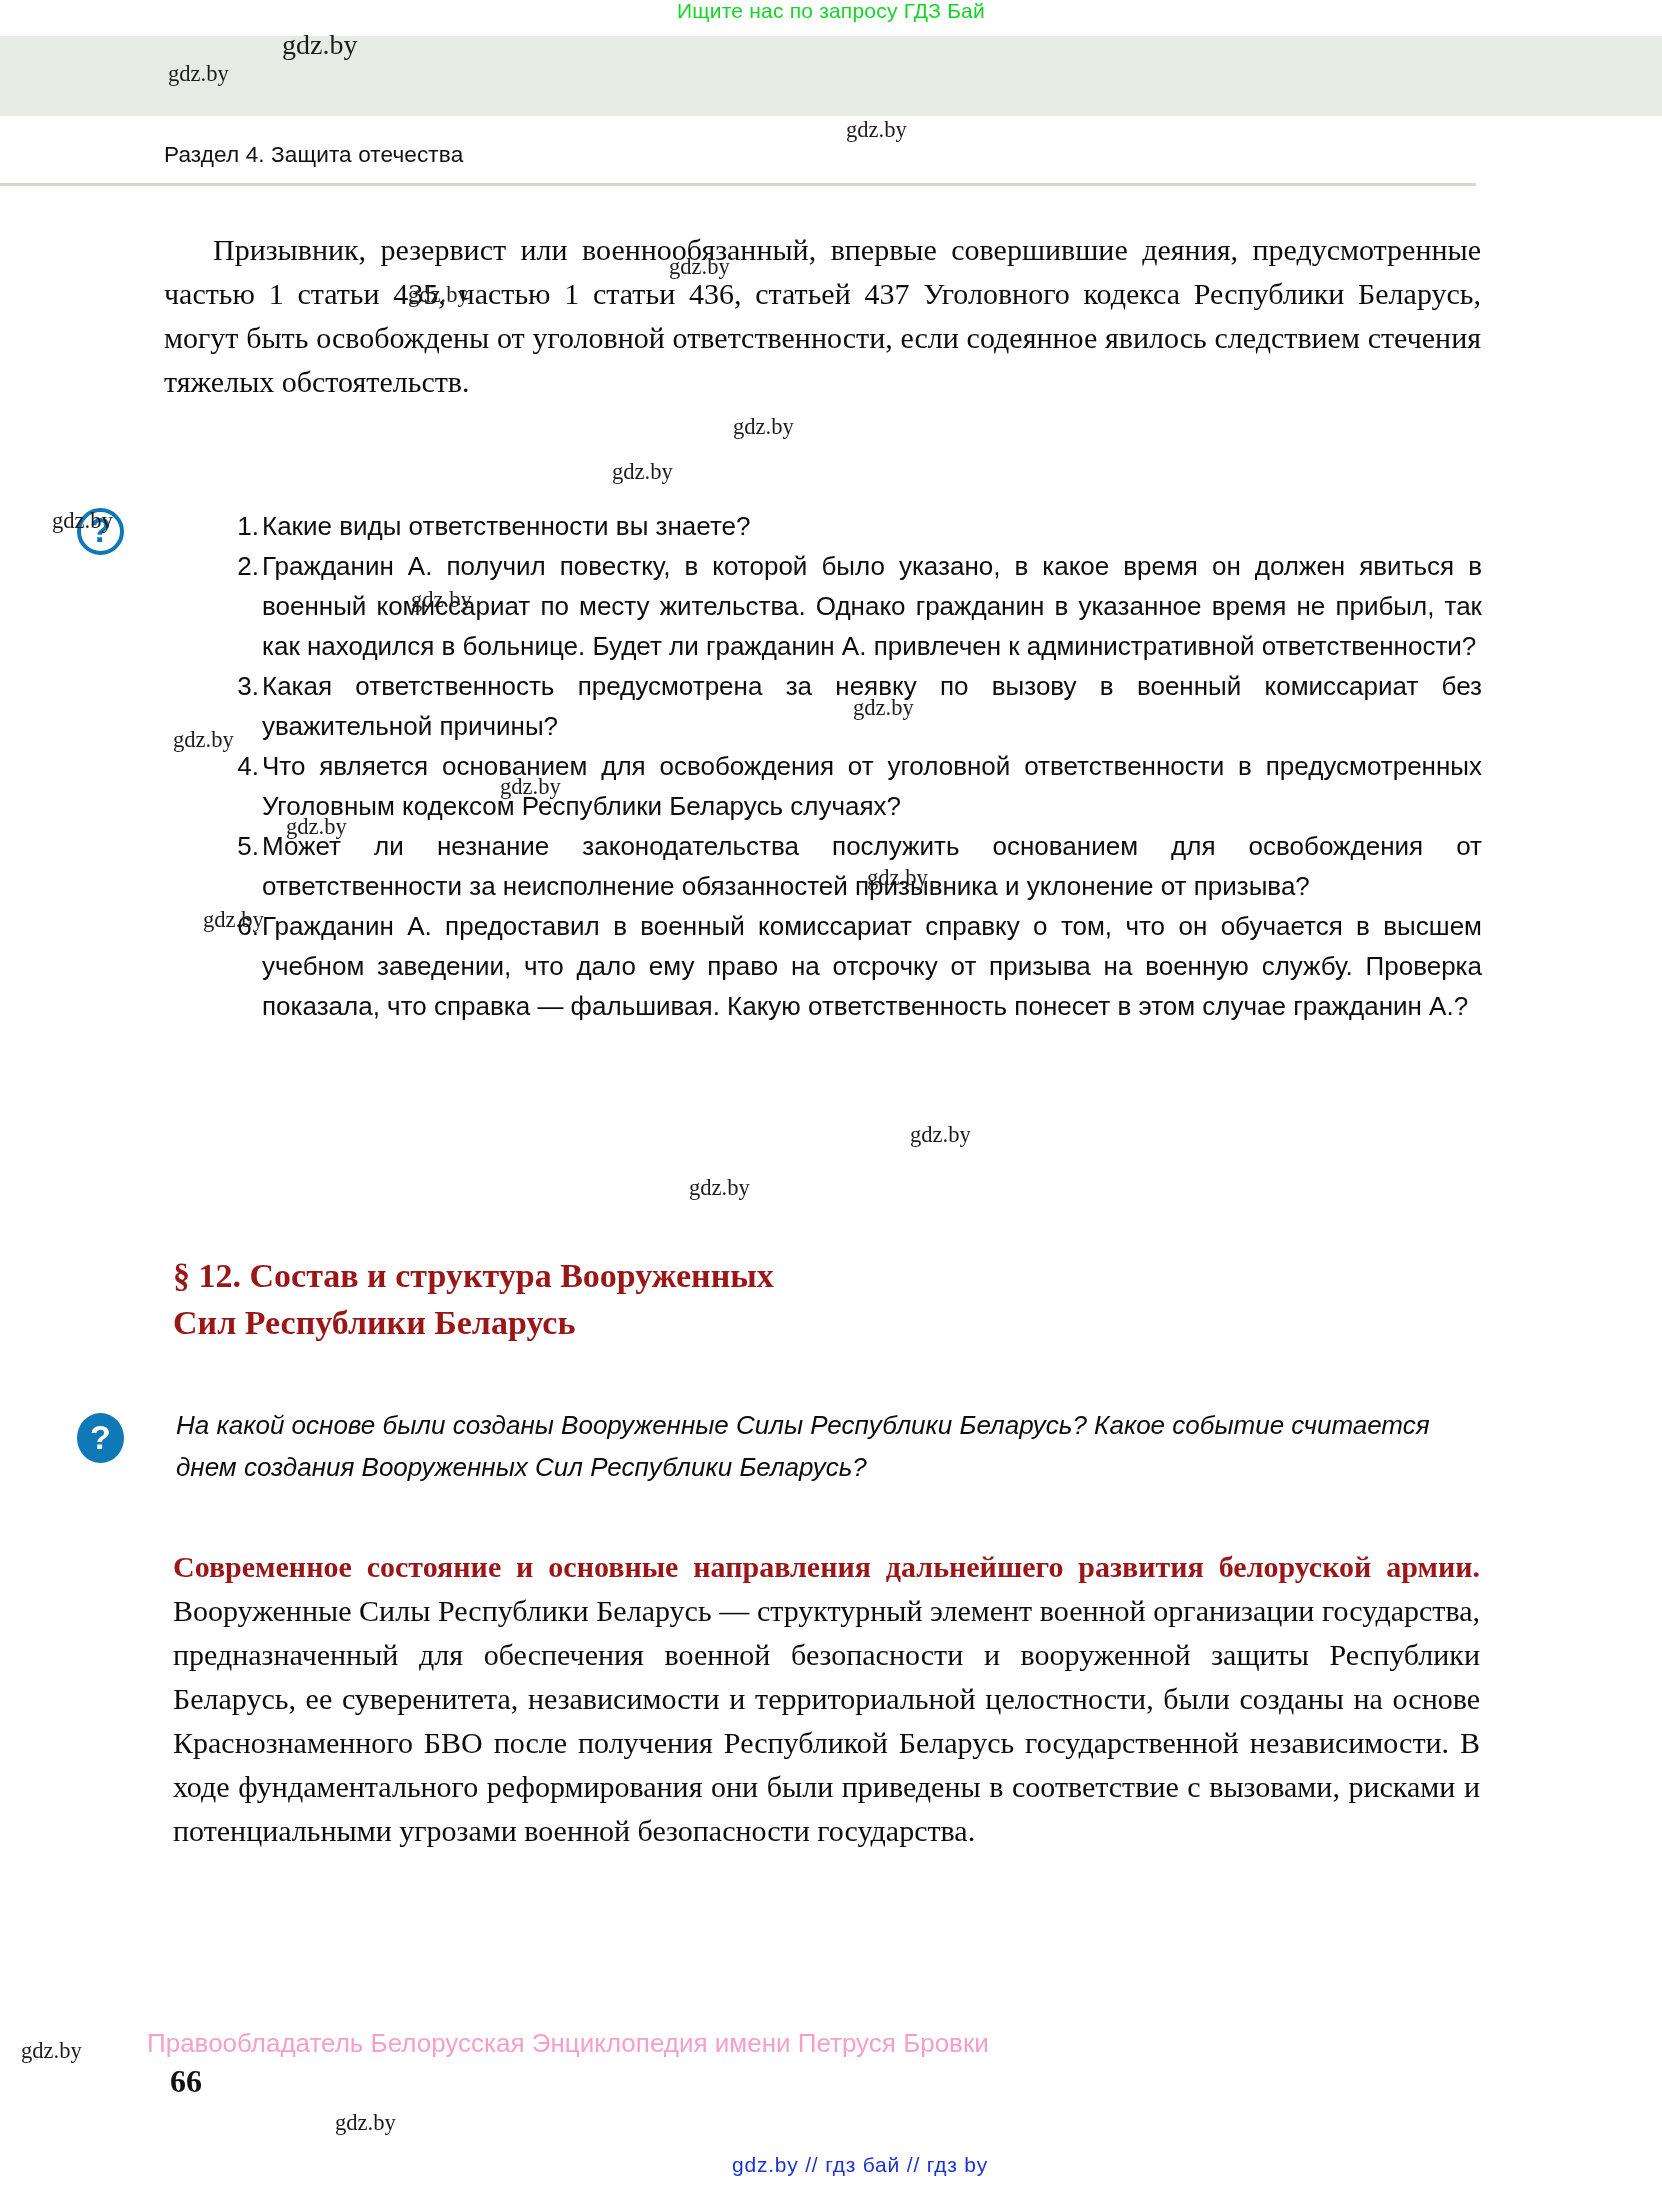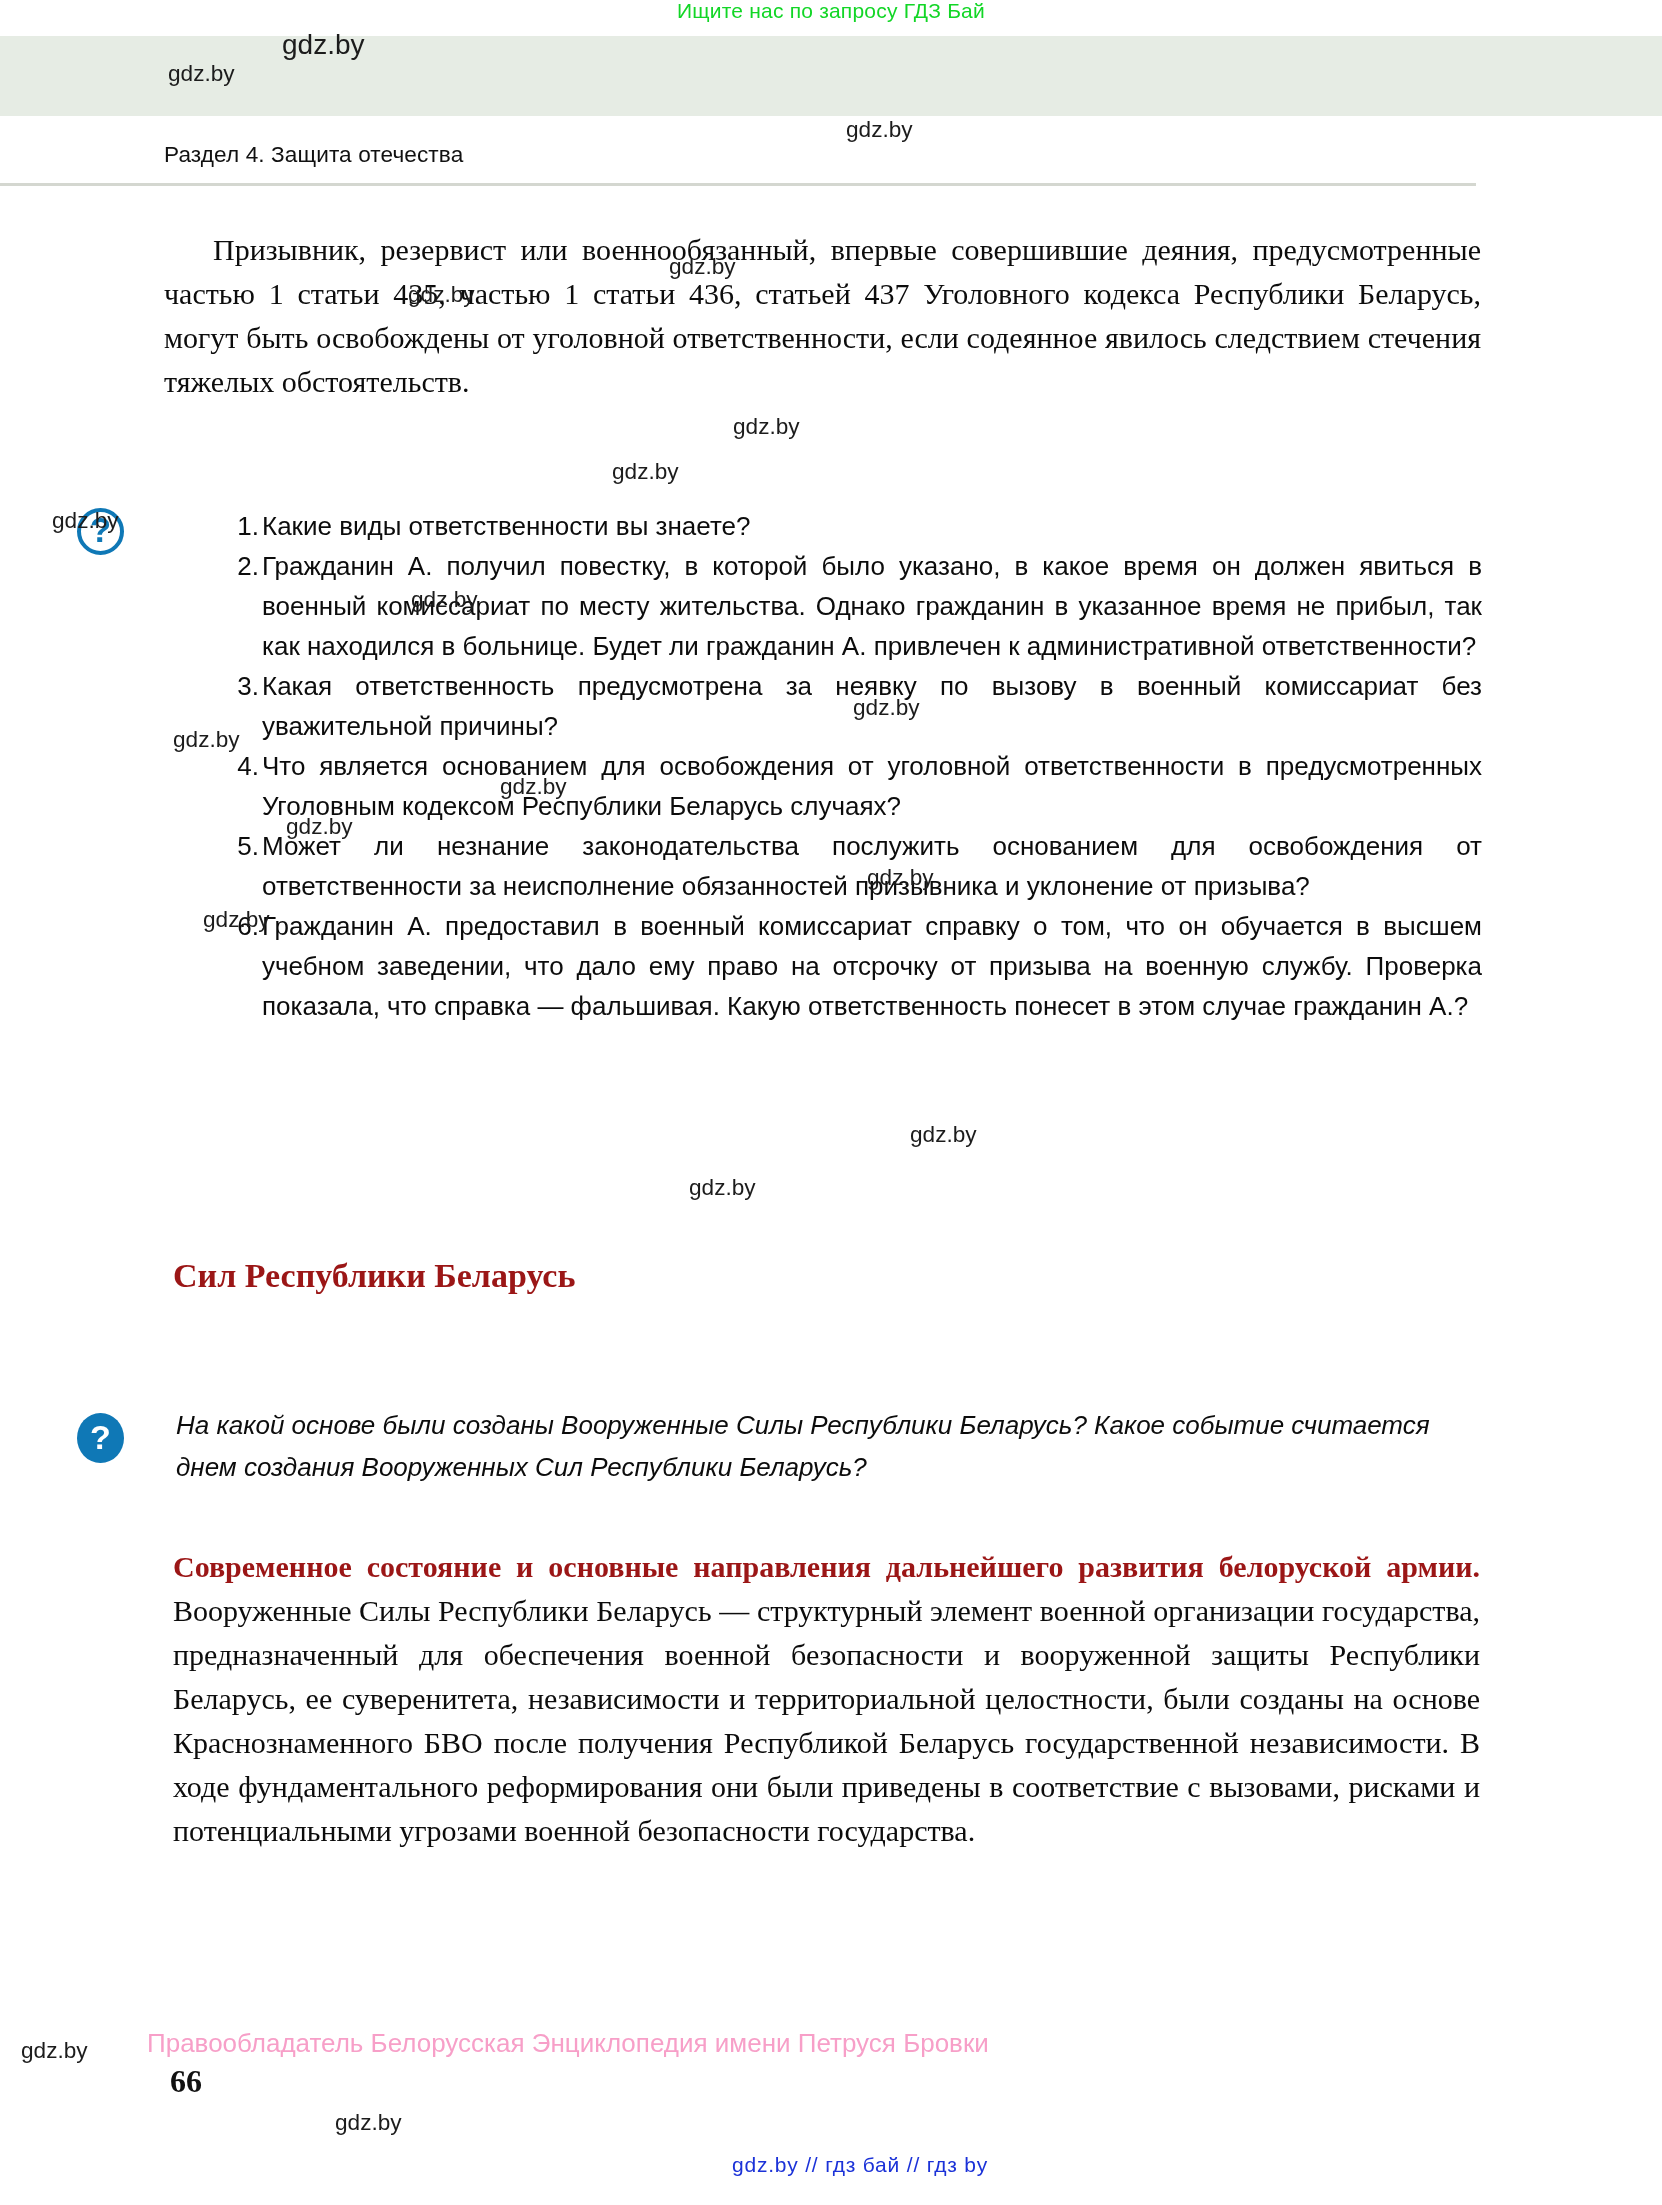--- a/index.html
+++ b/index.html
@@ -35,21 +35,21 @@
   }
   .head-rule{
     position:absolute; top:183px; left:0px; width:1476px; height:3.4px;
     background:#d4d7d0;
   }
 
   
   .wm{
     position:absolute;
     color:#1c1c1c;
-    font-family:Liberation Sans, sans-serif;
+    font-family:Liberation Serif, serif;
     white-space:nowrap;
     pointer-events:none;
   }
 
   
   .serif-block{
     position:absolute;
     font-family:"Liberation Serif", serif;
     color:#0c0c0c;
     text-align:justify;
@@ -164,20 +164,21 @@
 <ol class="qlist" id="question-list">
     <li><span class="num">1.</span><span>Какие виды ответственности вы знаете?</span></li>
     <li><span class="num">2.</span><span>Гражданин А. получил повестку, в которой было указано, в какое время он должен явиться в военный комиссариат по месту жительства. Однако гражданин в указанное время не прибыл, так как находился в больнице. Будет ли гражданин А. привлечен к административной ответственности?</span></li>
     <li><span class="num">3.</span><span>Какая ответственность предусмотрена за неявку по вызову в военный комиссариат без уважительной причины?</span></li>
     <li><span class="num">4.</span><span>Что является основанием для освобождения от уголовной ответственности в предусмотренных Уголовным кодексом Республики Беларусь случаях?</span></li>
     <li><span class="num">5.</span><span>Может ли незнание законодательства послужить основанием для освобождения от ответственности за неисполнение обязанностей призывника и уклонение от призыва?</span></li>
     <li><span class="num">6.</span><span>Гражданин А. предоставил в военный комиссариат справку о том, что он обучается в высшем учебном заведении, что дало ему право на отсрочку от призыва на военную службу. Проверка показала, что справка — фальшивая. Какую ответственность понесет в этом случае гражданин А.?</span></li>
   </ol>
 
 <div class="section-heading">
+  <div>§ 12. Состав и структура Вооруженных</div>
   <div>Сил Республики Беларусь</div>
 </div>
 
 <div class="q-icon-filled">?</div>
 
 <div class="intro-q">На какой основе были созданы Вооруженные Силы Республики Беларусь? Какое событие считается днем создания Вооруженных Сил Республики Беларусь?</div>
 
 <div class="serif-block" id="para-2">
   <span class="red-lead">Современное состояние и основные направления дальнейшего развития белоруской армии.</span><span class="bold-run"> Вооруженные Силы Республики Беларусь</span><span> — структурный элемент военной организации государства, предназначенный для обеспечения военной безопасности и вооруженной защиты Республики Беларусь, ее суверенитета, независимости и территориальной целостности, были созданы на основе Краснознаменного БВО после получения Республикой Беларусь государственной независимости. В ходе фундаментального реформирования они были приведены в соответствие с вызовами, рисками и потенциальными угрозами военной безопасности государства.</span>
 </div>

